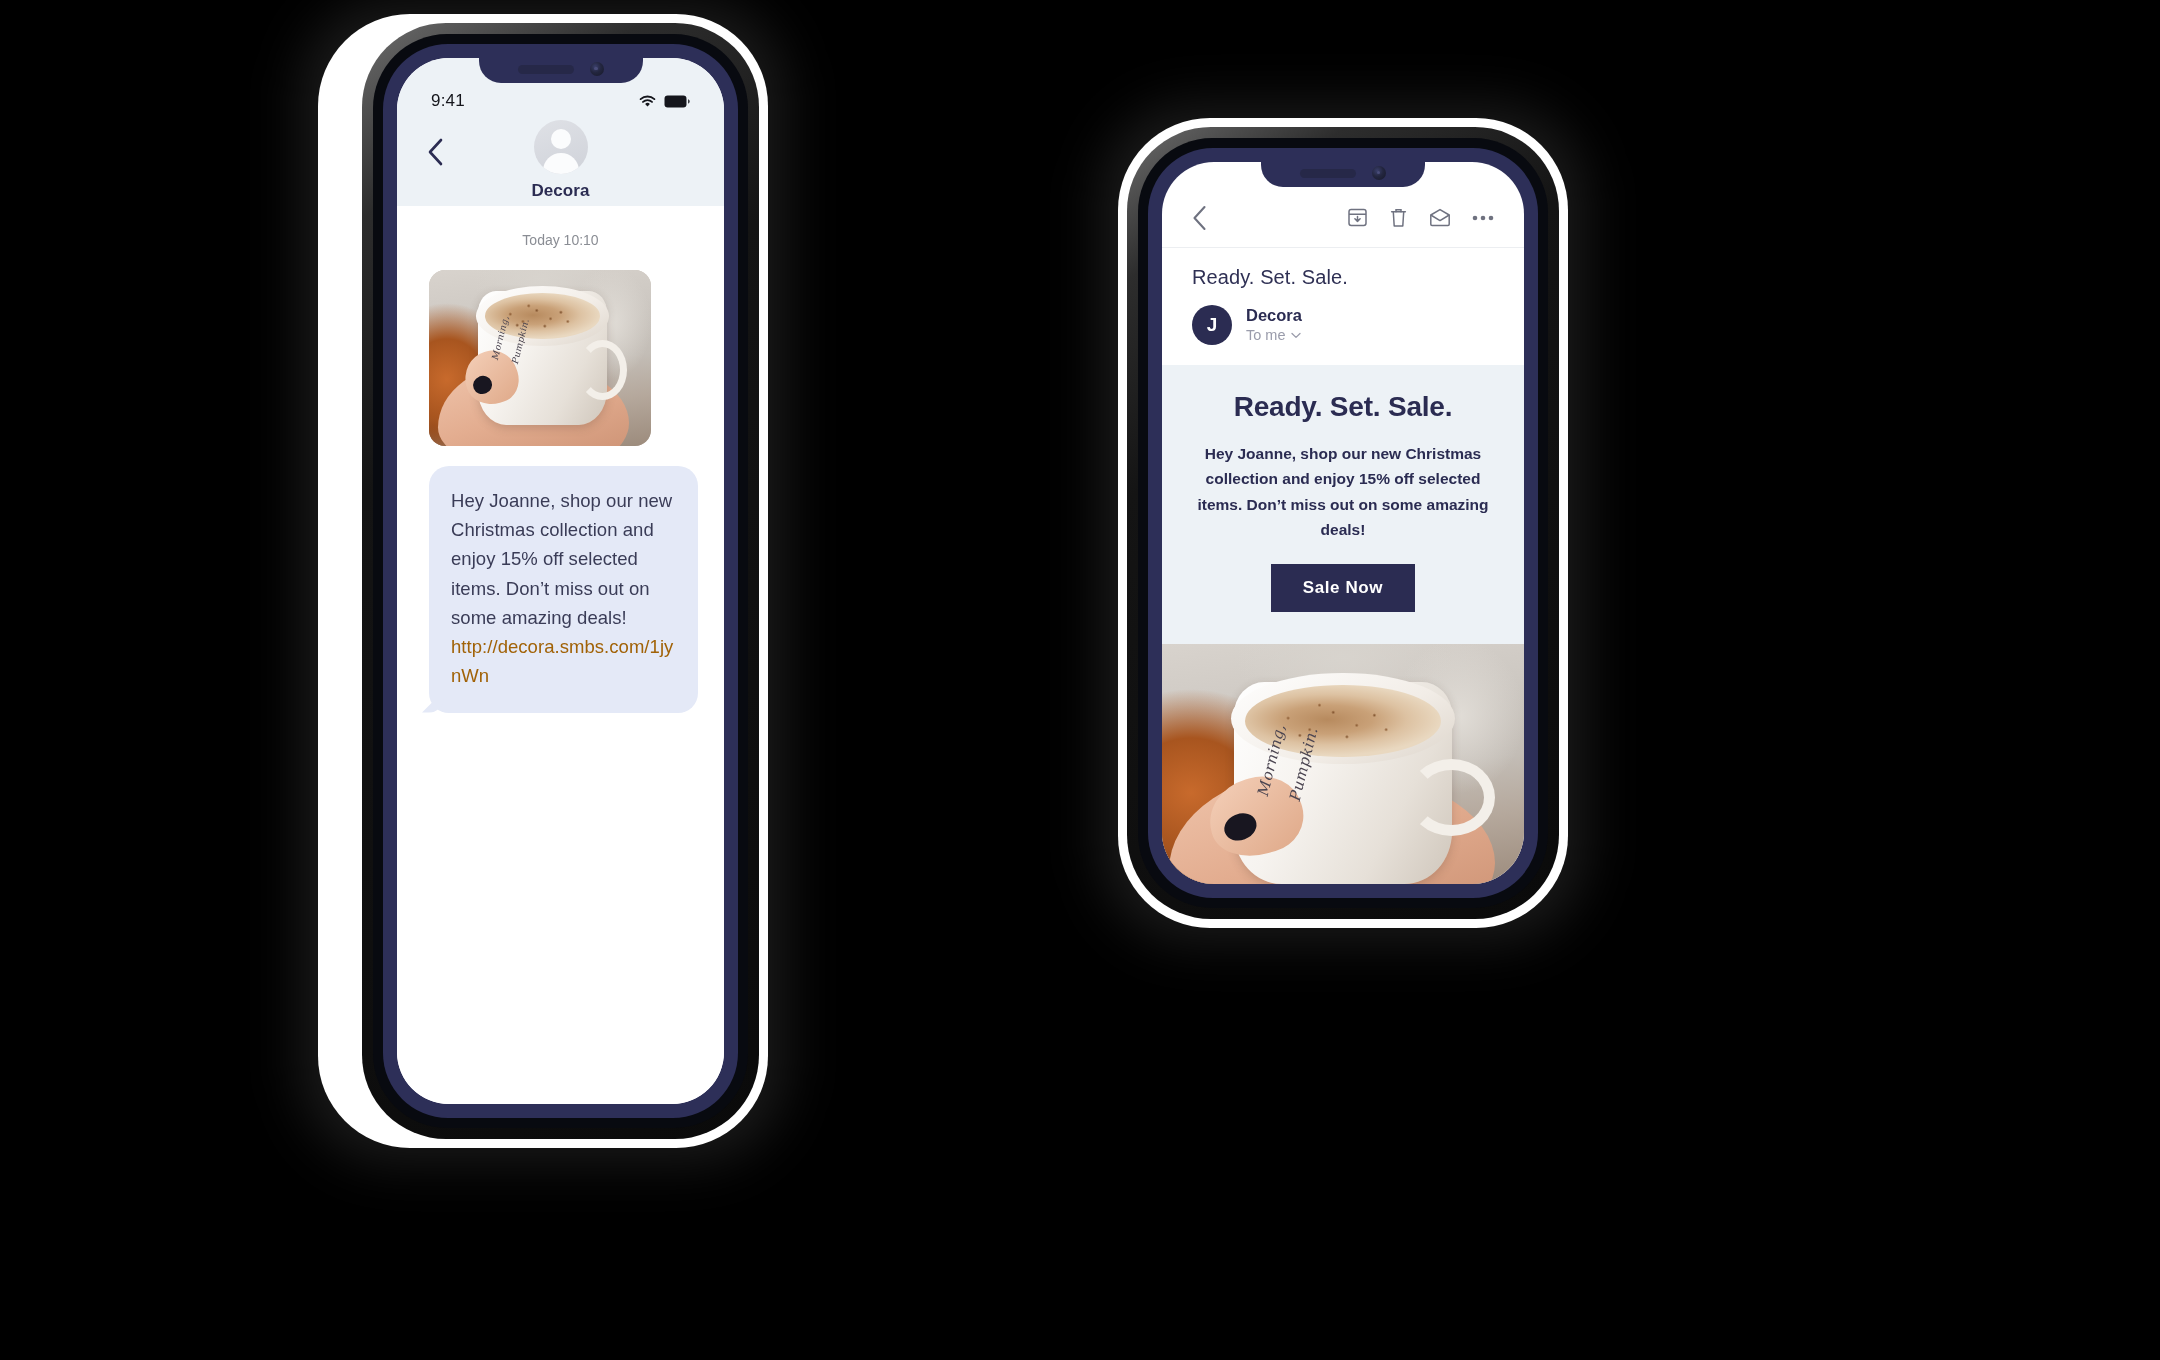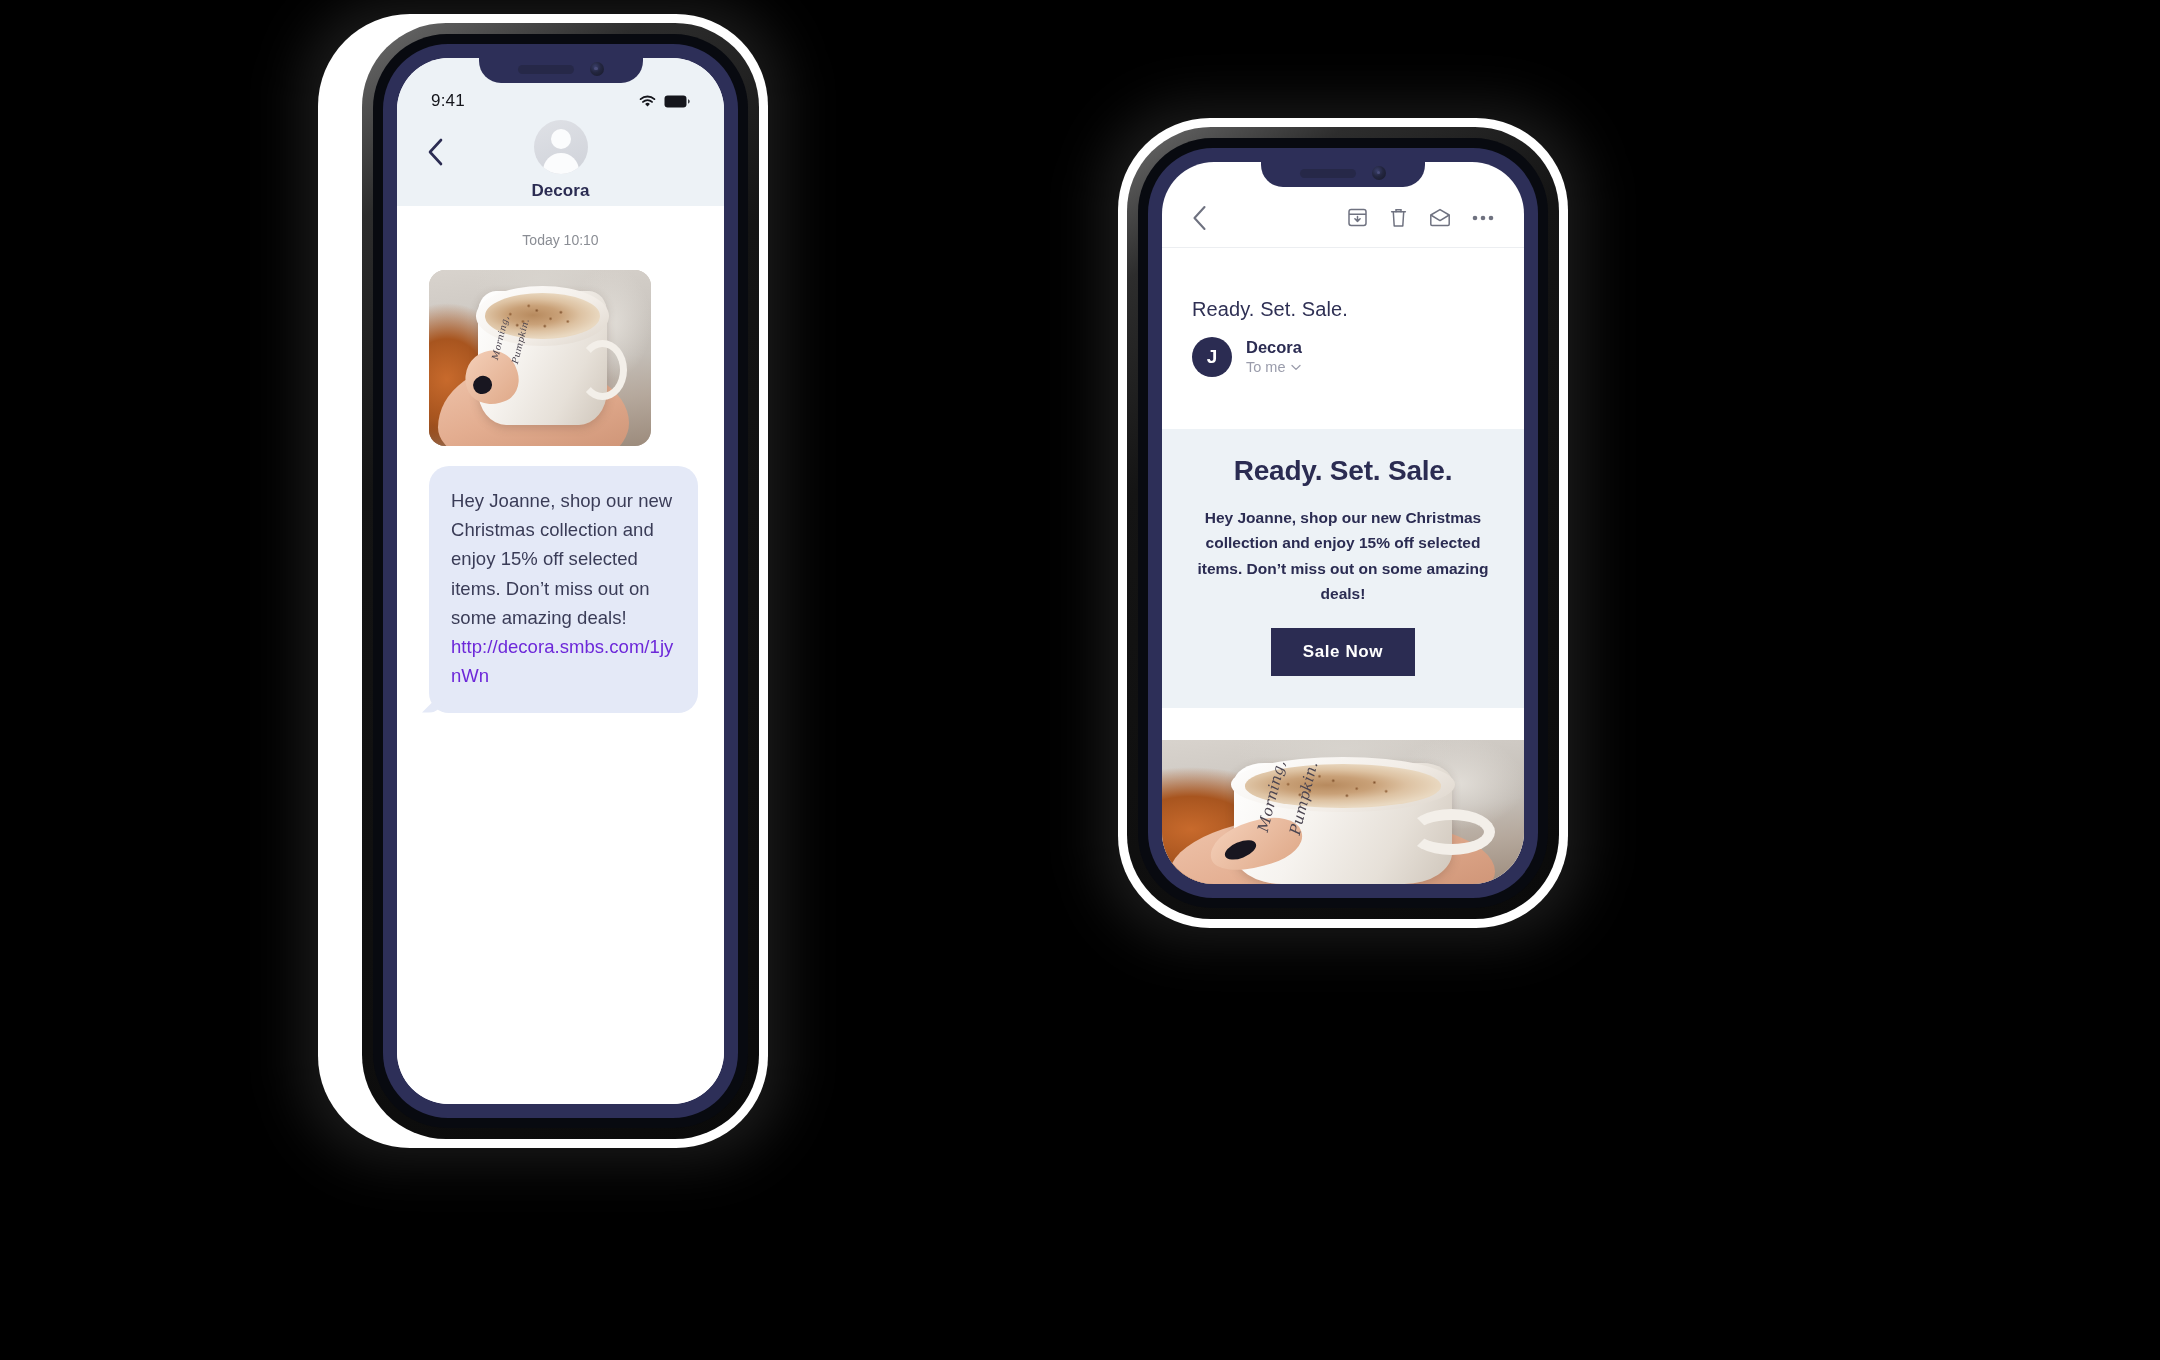--- a/index.html
+++ b/index.html
@@ -309,33 +309,33 @@
     border-bottom-right-radius: 16px;
     clip-path: polygon(100% 0, 100% 100%, 0 100%);
   }
   .bubble-text {
     font-size: 18.5px;
     line-height: 1.58;
     color: #3a3c57;
     letter-spacing: .05px;
   }
   .bubble-link {
-    color: #6d28d9;
+    color: #a16207;
     word-break: break-all;
   }
 
   
   #phone-email {
     left: 1118px;
     top: 118px;
     width: 450px;
     height: 810px;
     z-index: 8;
   }
-  .email-screen { background:#ffffff; display:flex; flex-direction:column;gap:32px; }
+  .email-screen { background:#ffffff; display:flex; flex-direction:column; }
 
   .email-toolbar {
     flex: 0 0 auto;
     height: 86px;
     display:flex;
     align-items:center;
     justify-content: space-between;
     padding: 26px 30px 0 30px;
     border-bottom: 1px solid #eceef1;
   }

